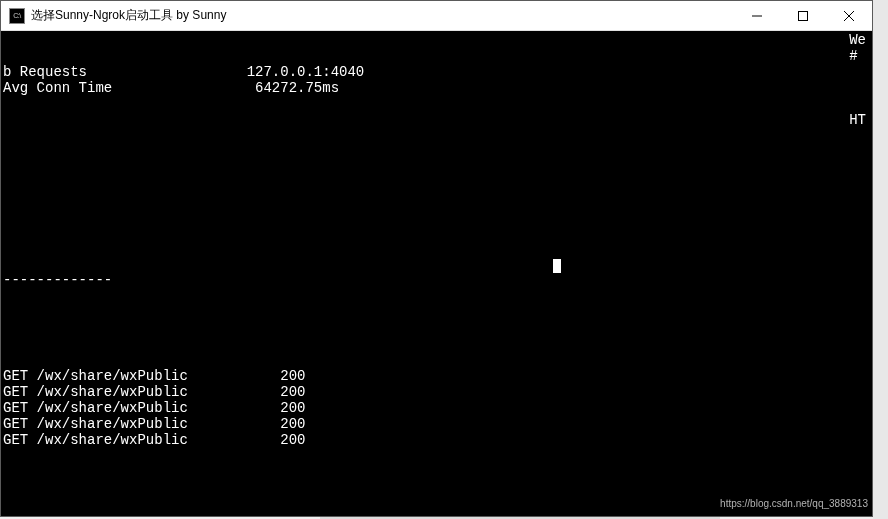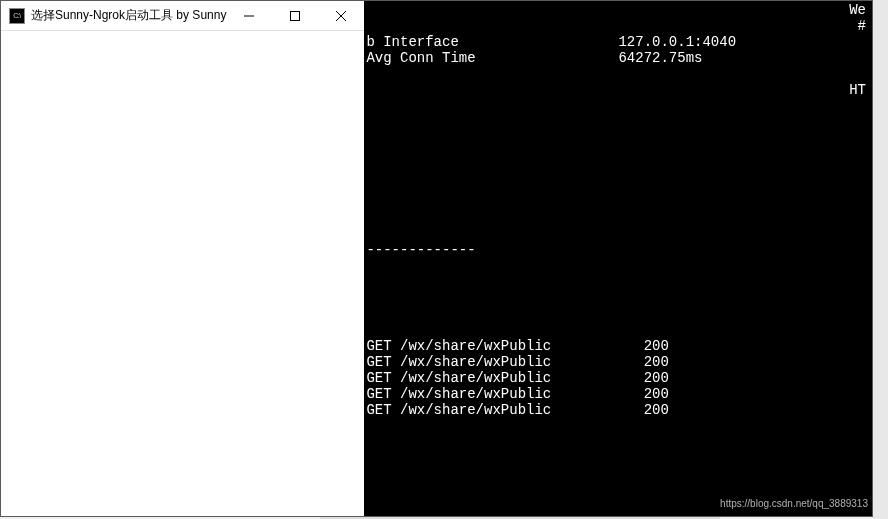--- a/index.html
+++ b/index.html
@@ -14,21 +14,21 @@
     }
     .window {
       position: absolute;
       left: 0;
       top: 0;
       width: 873px;
       height: 517px;
       background: #fff;
       border: 1px solid #5a5a5a;
       display: flex;
-      flex-direction: row;
+      flex-direction: column;
     }
     .titlebar {
       height: 30px;
       background: #ffffff;
       display: flex;
       align-items: center;
       border-bottom: 1px solid #e0e0e0;
       padding-left: 8px;
     }
     .titlebar-icon {
@@ -75,21 +75,21 @@
       position: relative;
       overflow: hidden;
     }
     .console .line { display: block; height: 16px; }
     .right-edge {
       position: absolute;
       right: 6px;
       top: 1px;
       text-align: right;
     }
-    .right-edge .line { text-align: right; }
+    .right-edge .line { text-align: left; }
     .cursor {
       position: absolute;
       width: 8px;
       height: 14px;
       background: #fff;
       left: 552px;
       top: 228px;
     }
     .watermark {
       position: absolute;
@@ -142,21 +142,21 @@
       <div class="win-btn close">
         <svg viewBox="0 0 10 10">
             <line x1="0" y1="0" x2="10" y2="10" stroke="currentColor" stroke-width="1"></line>
             <line x1="10" y1="0" x2="0" y2="10" stroke="currentColor" stroke-width="1"></line>
           </svg>
       </div>
     </div>
   </div>
 
   <div class="console">
-    <div id="status-block"><span class="line">b Interface                   127.0.0.1:4040</span><span class="line">Avg Conn Time                 64272.75ms</span></div>
+    <div id="status-block"><span class="line">b Requests                   127.0.0.1:4040</span><span class="line">Avg Conn Time                 64272.75ms</span></div>
     <span class="line"> </span>
     <span class="line"> </span>
     <span class="line"> </span>
     <span class="line">-------------</span>
     <span class="line"> </span>
     <div id="requests-block"><span class="line">GET /wx/share/wxPublic           200</span><span class="line">GET /wx/share/wxPublic           200</span><span class="line">GET /wx/share/wxPublic           200</span><span class="line">GET /wx/share/wxPublic           200</span><span class="line">GET /wx/share/wxPublic           200</span></div>
 
     <div class="right-edge" id="right-edge"><span class="line">We</span><span class="line">#</span><span class="line"> </span><span class="line"> </span><span class="line"> </span><span class="line">HT</span></div>
 
     <div class="cursor"></div>

